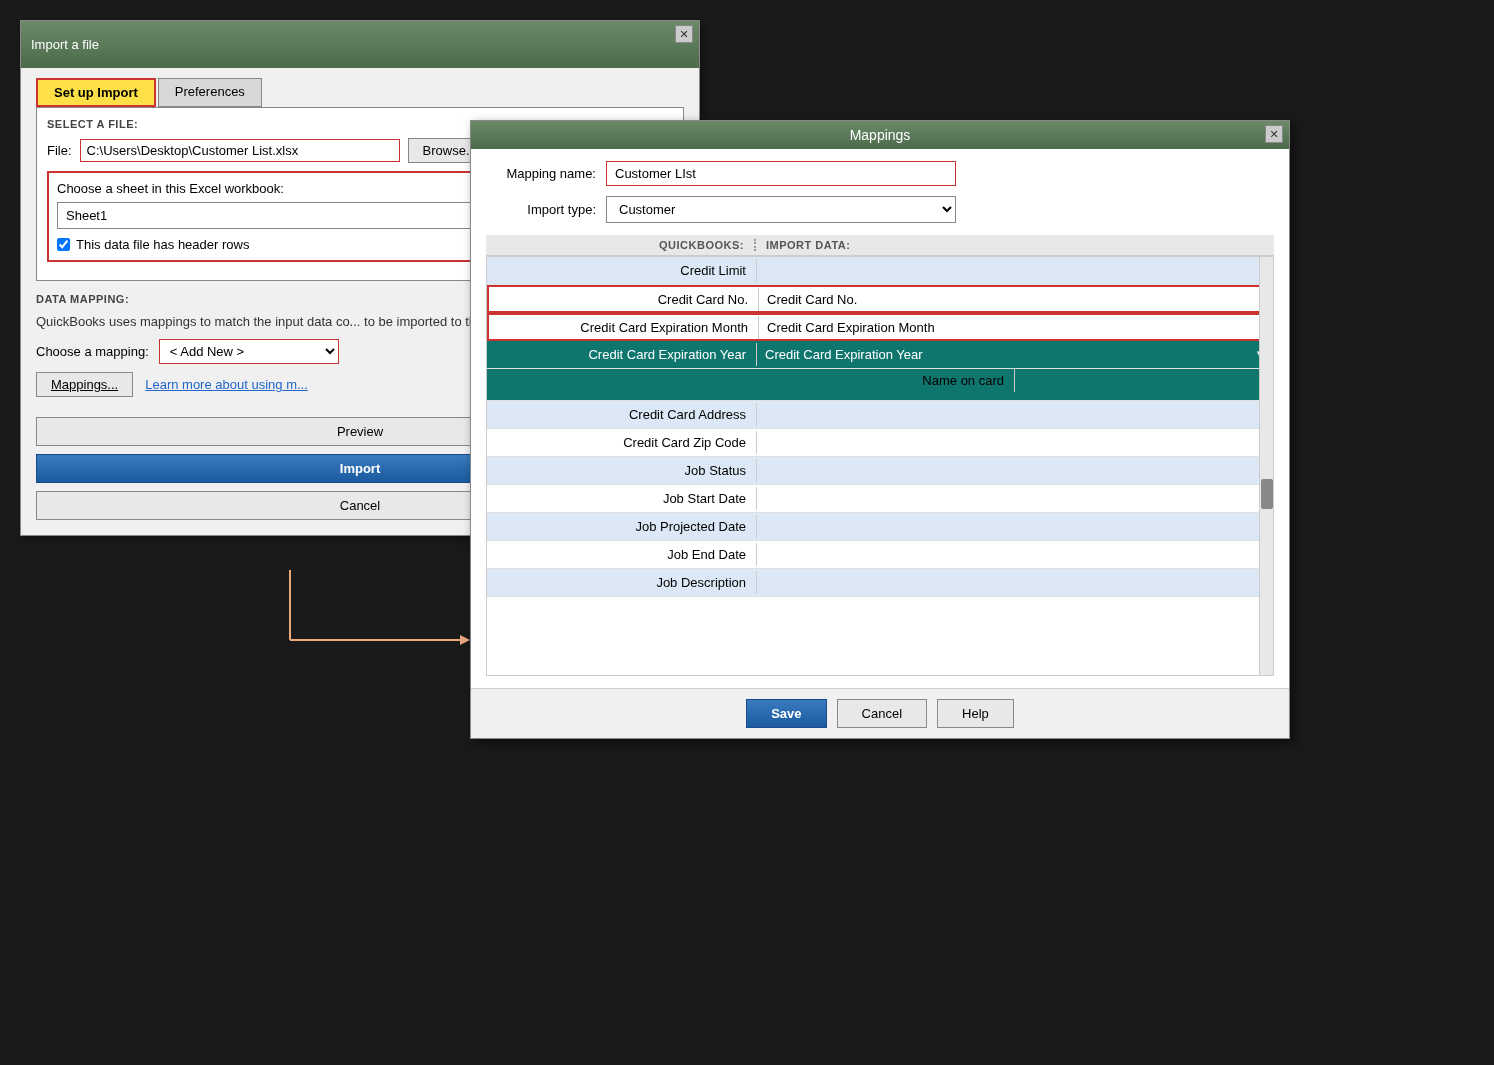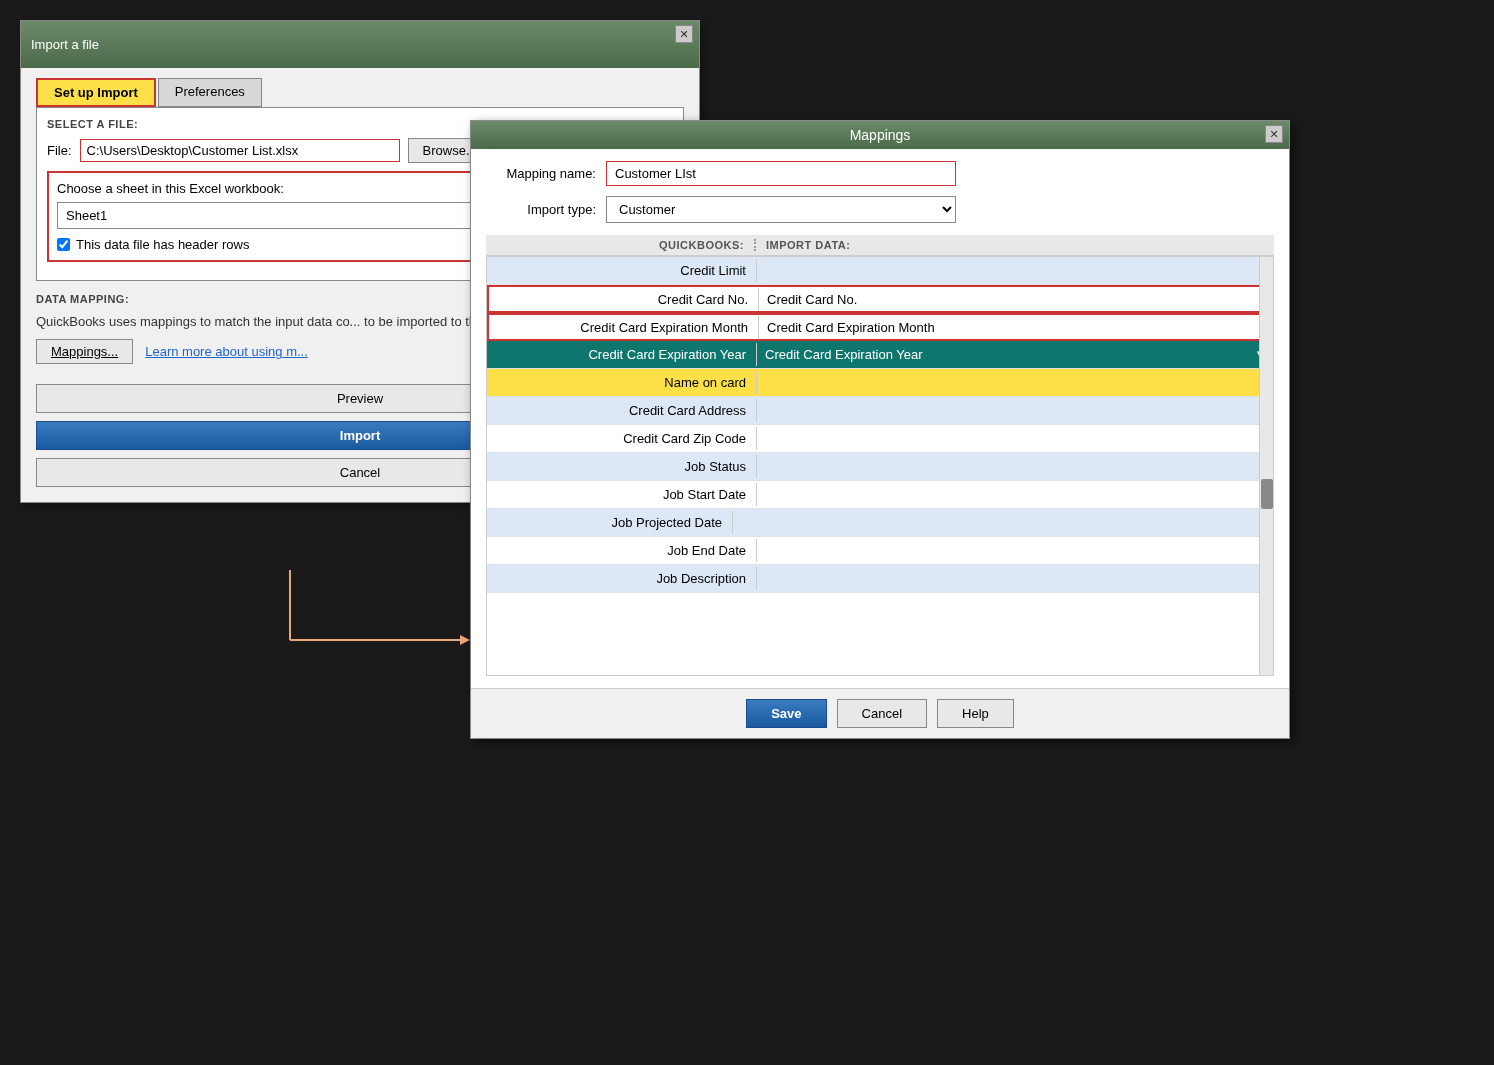--- a/index.html
+++ b/index.html
@@ -413,20 +413,26 @@
         <div class="checkbox-row">
           <input type="checkbox" checked="" style="">
           <span>This data file has header rows</span>
         </div>
       </div>
     </div>
 
     <div class="mapping-section">
       <div class="section-label">DATA MAPPING:</div>
       <div class="mapping-desc">QuickBooks uses mappings to match the input data co... to be imported to the destination QuickBooks fields.</div>
+      <div class="mapping-row">
+        <span class="mapping-label">Choose a mapping:</span>
+        <select class="mapping-select">
+          <option>&lt; Add New &gt;</option>
+        </select>
+      </div>
       <div style="display:flex; align-items:center; gap:12px; margin-top:6px;">
         <button class="mappings-btn">Mappings...</button>
         <span class="learn-link">Learn more about using m...</span>
       </div>
     </div>
 
     <div class="bottom-buttons">
       <button class="btn-preview">Preview</button>
       <button class="btn-import">Import</button>
       <button class="btn-cancel-main">Cancel</button>
@@ -479,42 +485,42 @@
             <div style="width: 270px; text-align: right; padding: 4px 10px 4px 0px; font-size: 13px; border-right: 1px solid rgb(204, 204, 204); flex-shrink: 0;">Credit Card Expiration Month</div>
             <div style="flex: 1 1 0%; padding: 4px 0px 4px 8px; font-size: 13px; display: flex; align-items: center;">Credit Card Expiration Month</div>
           </div>
           <div style="display: flex; border-bottom: 1px solid rgb(224, 224, 224); min-height: 28px; align-items: center; background: #0f766e; color: white;">
             <div style="width: 270px; text-align: right; padding: 4px 10px 4px 0px; font-size: 13px; border-right: 1px solid rgb(204, 204, 204); flex-shrink: 0;">Credit Card Expiration Year</div>
             <div style="flex: 1 1 0%; padding: 4px 0px 4px 8px; font-size: 13px; display: flex; align-items: center;">
               <span style="flex:1; color:white;">Credit Card Expiration Year</span>
               <span style="margin-right:6px; color:white;">▼</span>
             </div>
           </div>
-          <div style="display: flex; border-bottom: 1px solid rgb(224, 224, 224); min-height: 28px; align-items: center; background: #fde047;">
+          <div style="display: flex; border-bottom: 1px solid rgb(224, 224, 224); min-height: 28px; align-items: center; background: #0f766e; flex-direction: column;">
             <div style="width: 270px; text-align: right; padding: 4px 10px 4px 0px; font-size: 13px; border-right: 1px solid rgb(204, 204, 204); flex-shrink: 0;">Name on card</div>
             <div style="flex: 1 1 0%; padding: 4px 0px 4px 8px; font-size: 13px; display: flex; align-items: center;"></div>
           </div>
           <div style="display: flex; border-bottom: 1px solid rgb(224, 224, 224); min-height: 28px; align-items: center; background: rgb(220, 232, 245);">
             <div style="width: 270px; text-align: right; padding: 4px 10px 4px 0px; font-size: 13px; border-right: 1px solid rgb(204, 204, 204); flex-shrink: 0;">Credit Card Address</div>
             <div style="flex: 1 1 0%; padding: 4px 0px 4px 8px; font-size: 13px; display: flex; align-items: center;"></div>
           </div>
           <div style="display: flex; border-bottom: 1px solid rgb(224, 224, 224); min-height: 28px; align-items: center; background: white;">
             <div style="width: 270px; text-align: right; padding: 4px 10px 4px 0px; font-size: 13px; border-right: 1px solid rgb(204, 204, 204); flex-shrink: 0;">Credit Card Zip Code</div>
             <div style="flex: 1 1 0%; padding: 4px 0px 4px 8px; font-size: 13px; display: flex; align-items: center;"></div>
           </div>
           <div style="display: flex; border-bottom: 1px solid rgb(224, 224, 224); min-height: 28px; align-items: center; background: rgb(220, 232, 245);">
             <div style="width: 270px; text-align: right; padding: 4px 10px 4px 0px; font-size: 13px; border-right: 1px solid rgb(204, 204, 204); flex-shrink: 0;">Job Status</div>
             <div style="flex: 1 1 0%; padding: 4px 0px 4px 8px; font-size: 13px; display: flex; align-items: center;"></div>
           </div>
           <div style="display: flex; border-bottom: 1px solid rgb(224, 224, 224); min-height: 28px; align-items: center; background: white;">
             <div style="width: 270px; text-align: right; padding: 4px 10px 4px 0px; font-size: 13px; border-right: 1px solid rgb(204, 204, 204); flex-shrink: 0;">Job Start Date</div>
             <div style="flex: 1 1 0%; padding: 4px 0px 4px 8px; font-size: 13px; display: flex; align-items: center;"></div>
           </div>
           <div style="display: flex; border-bottom: 1px solid rgb(224, 224, 224); min-height: 28px; align-items: center; background: rgb(220, 232, 245);">
-            <div style="width: 246px; text-align: right; padding: 4px 10px 4px 4px; font-size: 13px; border-right: 1px solid rgb(204, 204, 204); flex-shrink: 0;">Job Projected Date</div>
+            <div style="width: 270px; text-align: right; padding: 4px 10px 4px 4px; font-size: 13px; border-right: 1px solid rgb(204, 204, 204); flex-shrink: 0;">Job Projected Date</div>
             <div style="flex: 1 1 0%; padding: 4px 0px 4px 8px; font-size: 13px; display: flex; align-items: center;"></div>
           </div>
           <div style="display: flex; border-bottom: 1px solid rgb(224, 224, 224); min-height: 28px; align-items: center; background: white;">
             <div style="width: 270px; text-align: right; padding: 4px 10px 4px 0px; font-size: 13px; border-right: 1px solid rgb(204, 204, 204); flex-shrink: 0;">Job End Date</div>
             <div style="flex: 1 1 0%; padding: 4px 0px 4px 8px; font-size: 13px; display: flex; align-items: center;"></div>
           </div>
           <div style="display: flex; border-bottom: 1px solid rgb(224, 224, 224); min-height: 28px; align-items: center; background: rgb(220, 232, 245);">
             <div style="width: 270px; text-align: right; padding: 4px 10px 4px 0px; font-size: 13px; border-right: 1px solid rgb(204, 204, 204); flex-shrink: 0;">Job Description</div>
             <div style="flex: 1 1 0%; padding: 4px 0px 4px 8px; font-size: 13px; display: flex; align-items: center;"></div>
           </div>

